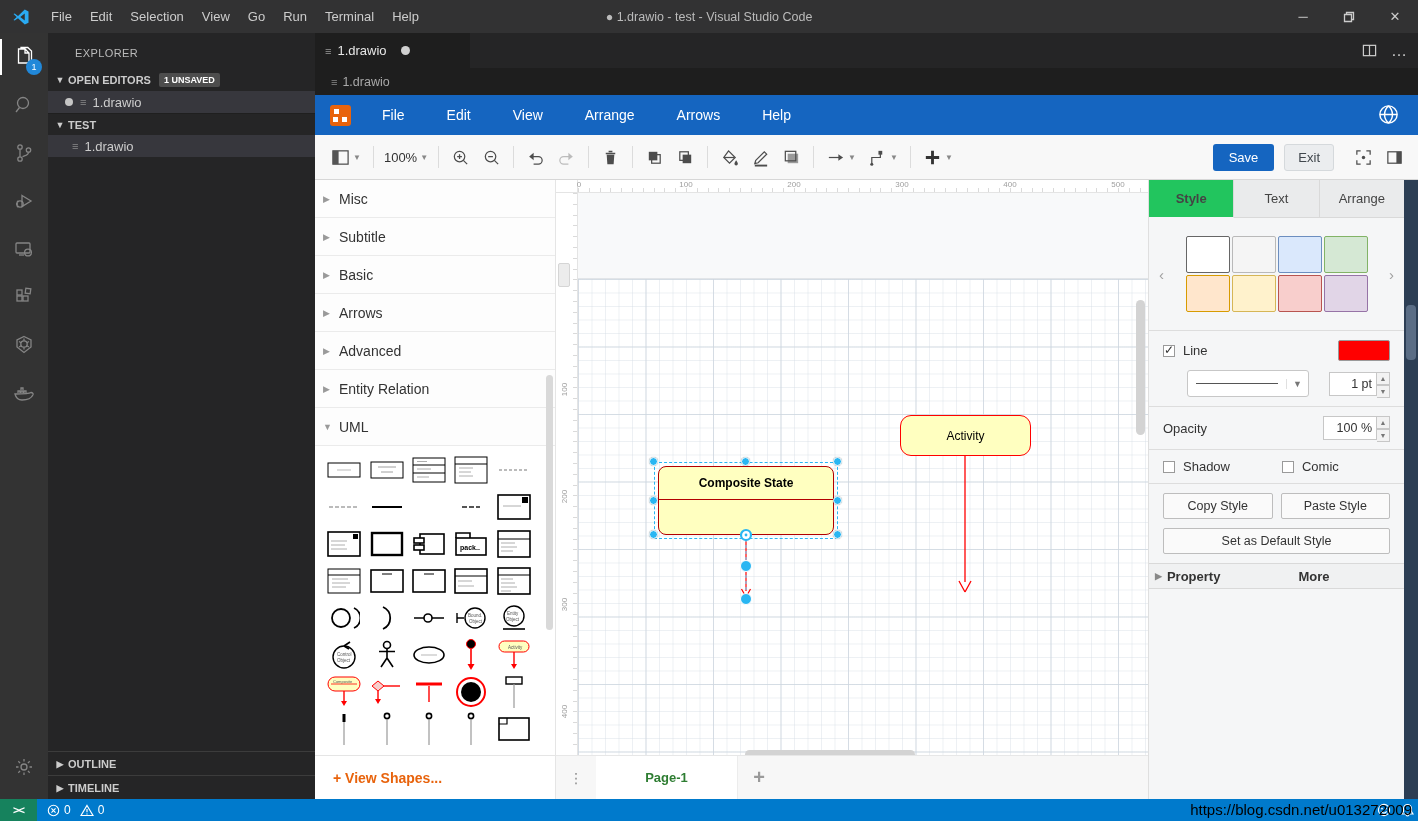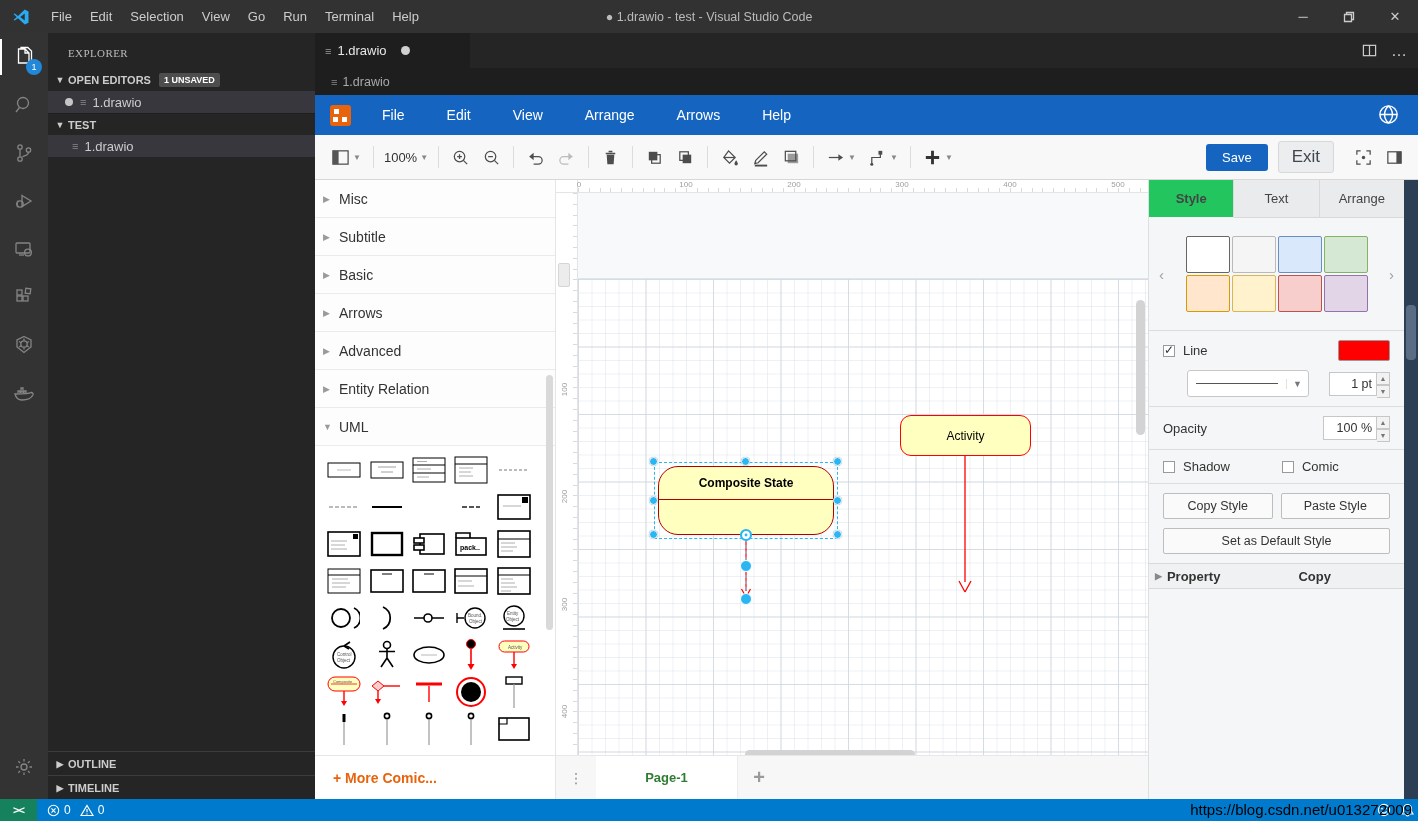--- a/index.html
+++ b/index.html
@@ -18,21 +18,21 @@
   .activitybar { position:absolute; left:0; top:33px; width:48px; bottom:22px; background:#333333; }
   .act-icon { position:relative; width:48px; height:48px; display:flex; align-items:center; justify-content:center; color:#858585; }
   .act-icon.active { color:#ffffff; }
   .act-icon.active::before { content:""; position:absolute; left:0; top:6px; bottom:6px; width:2px; background:#ffffff; }
   .act-badge { position:absolute; right:6px; bottom:6px; min-width:16px; height:16px; border-radius:9px; background:#2188d9; color:#fff; font-size:9px; line-height:16px; text-align:center; }
   .act-bottom { position:absolute; bottom:8px; left:0; width:48px; }
   .act-icon svg { width:24px; height:24px; }
 
   
   .sidebar { position:absolute; left:48px; top:33px; width:267px; bottom:22px; background:#252526; color:#cccccc; font-size:13px; }
-  .sb-title { padding:14px 0 10px 20px; font-size:11px; color:#bbbbbb; letter-spacing:.4px;font-family:Liberation Serif, serif; }
+  .sb-title { padding:14px 0 10px 27px; font-size:11px; color:#bbbbbb; letter-spacing:.4px; }
   .sb-section { height:22px; display:flex; align-items:center; font-size:11px; font-weight:bold; color:#cccccc; padding-left:4px; }
   .sb-chev { width:16px; text-align:center; font-size:9px; color:#cccccc; }
   .sb-badge { margin-left:8px; background:#4d4d4d; color:#ffffff; font-size:9px; font-weight:bold; padding:2px 5px; border-radius:2px; }
   .sb-item { height:22px; display:flex; align-items:center; padding-left:12px; color:#cccccc; }
   .sb-item.selected { background:#37373d; }
   .dirty-dot { width:8px; height:8px; border-radius:50%; background:#c5c5c5; margin:0 7px 0 5px; flex:none; }
   .file-ico { color:#8a8a8a; font-size:11px; margin-right:6px; flex:none; }
   .sb-bottom { position:absolute; bottom:0; left:0; right:0; }
   .sb-panel-row { height:24px; border-top:1px solid #3c3c3c; display:flex; align-items:center; font-size:11px; font-weight:bold; padding-left:4px; color:#cccccc; }
 
@@ -55,21 +55,21 @@
   .dio-globe { position:absolute; right:18px; top:8px; width:23px; height:23px; }
 
   .dio-toolbar { position:absolute; left:0; top:40px; right:0; height:45px; background:#f8f8f8; border-bottom:1px solid #d7d7d7; display:flex; align-items:center; color:#4d4d4d; }
   .tbtn { display:flex; align-items:center; justify-content:center; height:30px; padding:0 6px; }
   .tbtn svg { width:19px; height:19px; }
   .tcaret { font-size:8px; color:#888; margin-left:3px; }
   .tsep { width:1px; height:22px; background:#dcdcdc; margin:0 6px; }
   .tzoom { font-size:13px; color:#333; padding:0 4px; }
   .tbtn.disabled { opacity:.35; }
   .save-btn { background:#1565C0; color:#fff; font-size:13px; border:none; border-radius:3px; padding:6px 16px; margin-right:10px; }
-  .exit-btn { background:#ebedef; color:#41474d; font-size:17px; border:1px solid #d5d9dc; border-radius:3px; padding:5px 13px; margin-right:14px; }
+  .exit-btn { background:#ebedef; color:#41474d; font-size:13px; border:1px solid #d5d9dc; border-radius:3px; padding:5px 13px; margin-right:14px; }
   .tool-right { position:absolute; right:8px; display:flex; align-items:center; }
 
   
   .shapes-panel { position:absolute; left:0; top:85px; width:241px; bottom:0; background:#ffffff; border-right:1px solid #e5e5e5; }
   .shape-section { height:38px; border-bottom:1px solid #ebebeb; display:flex; align-items:center; font-size:14px; color:#333; padding-left:8px; background:#fdfdfd; }
   .ss-caret { width:16px; color:#9a9a9a; font-size:9px; }
   .uml-grid { position:absolute; left:8px; top:271px; width:212px; bottom:48px; display:grid; grid-template-columns:repeat(5,1fr); grid-auto-rows:37px; align-items:center; justify-items:center; overflow:hidden; }
   .uml-cell { width:38px; height:34px; display:flex; align-items:center; justify-content:center; }
   .panel-scroll { position:absolute; right:2px; top:195px; width:7px; height:255px; background:#d9d9d9; border-radius:4px; }
   .more-shapes { position:absolute; left:0; bottom:0; right:0; height:44px; border-top:1px solid #e5e5e5; background:#fff; display:flex; align-items:center; padding-left:18px; color:#e8630c; font-size:14px; font-weight:bold; }
@@ -89,21 +89,21 @@
     background-image:
       linear-gradient(rgba(205,214,223,.75) 1px,transparent 1px),
       linear-gradient(90deg,rgba(205,214,223,.75) 1px,transparent 1px),
       linear-gradient(rgba(215,222,230,.45) 1px,transparent 1px),
       linear-gradient(90deg,rgba(215,222,230,.45) 1px,transparent 1px);
     background-size:67.5px 67.5px,67.5px 67.5px,13.5px 13.5px,13.5px 13.5px;
     border-top:1px solid #e2e5e8; }
 
   .node { position:absolute; display:flex; align-items:center; justify-content:center; font-size:12px; color:#000; }
   .activity-node { left:322px; top:222px; width:131px; height:41px; border:1px solid #ff0000; border-radius:11px; background:#ffffc0; }
-  .composite-node { left:80px; top:273px; width:176px; height:69px; border:1px solid #b20000; border-radius:20px; background:#ffffc0; flex-direction:column; justify-content:flex-start; overflow:hidden; }
+  .composite-node { left:80px; top:273px; width:176px; height:69px; border:1px solid #b20000; border-radius:8px; background:#ffffc0; flex-direction:column; justify-content:flex-start; overflow:hidden; }
   .comp-title { height:33px; width:100%; display:flex; align-items:center; justify-content:center; font-weight:bold; border-bottom:1px solid #b20000; }
   .comp-sub { height:35px; width:100%; display:flex; align-items:center; justify-content:center; }
   .sel-outline { position:absolute; left:76px; top:269px; width:184px; height:77px; border:1px dashed #29b6f2; pointer-events:none; }
   .handle { position:absolute; width:9px; height:9px; border-radius:50%; background:#29b6f2; border:1px solid #ffffff; box-shadow:0 0 1px rgba(0,0,0,.4); }
   .edge-svg, .arrow-svg { position:absolute; overflow:visible; }
 
   .canvas-hscroll { position:absolute; left:167px; top:557px; width:170px; height:9px; background:#d3d3d3; border-radius:5px; }
   .canvas-vscroll { position:absolute; right:3px; top:107px; width:9px; height:135px; background:#d3d3d3; border-radius:5px; }
   .canvas-footer { position:absolute; left:0; bottom:0; right:0; height:44px; background:#f7f7f7; border-top:1px solid #e7e7e7; display:flex; align-items:stretch; }
   .pf-dots { width:40px; display:flex; align-items:center; justify-content:center; color:#8a8a8a; font-size:14px; letter-spacing:0; }
@@ -720,21 +720,21 @@
             </div>
           <div class="uml-cell">
               <svg width="34" height="26" viewBox="0 0 34 26">
                 <rect x="2" y="2" width="30" height="22" fill="#fff" stroke="#000" stroke-width="1.6"></rect>
                 <path d="M2 8h8V2" fill="none" stroke="#000" stroke-width="1.2"></path>
               </svg>
             </div>
         </div>
 
         <div class="panel-scroll"></div>
-        <div class="more-shapes">+ More Comic...</div>
+        <div class="more-shapes">+ View Shapes...</div>
       </div>
       <div class="resize-handle"></div>
 
       <div class="canvas">
         <div class="ruler-corner"></div>
         <div class="ruler-h">
           <span style="left:1px">0</span>
           <span style="left:108px">100</span>
           <span style="left:216px">200</span>
           <span style="left:324px">300</span>
@@ -857,21 +857,21 @@
           <button class="fmt-btn">Copy Style</button>
           <button class="fmt-btn">Paste Style</button>
         </div>
         <div class="fmt-row" style="padding-top:0;">
           <button class="fmt-btn">Set as Default Style</button>
         </div>
 
         <div class="prop-head">
           <span class="ph-caret">▶</span>
           <span>Property</span>
-          <span class="ph-value">Copy</span>
+          <span class="ph-value">More</span>
         </div>
       </div>
 
       <div class="webview-scroll">
           <div class="wv-thumb"></div>
         </div>
     </div>
   </div>
 
   <div class="statusbar">

